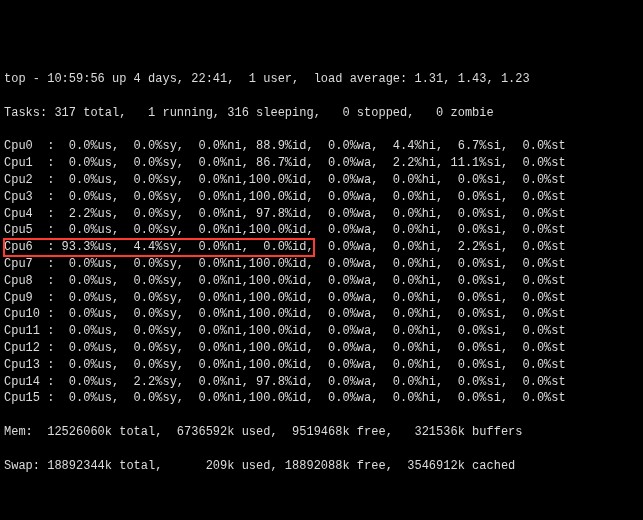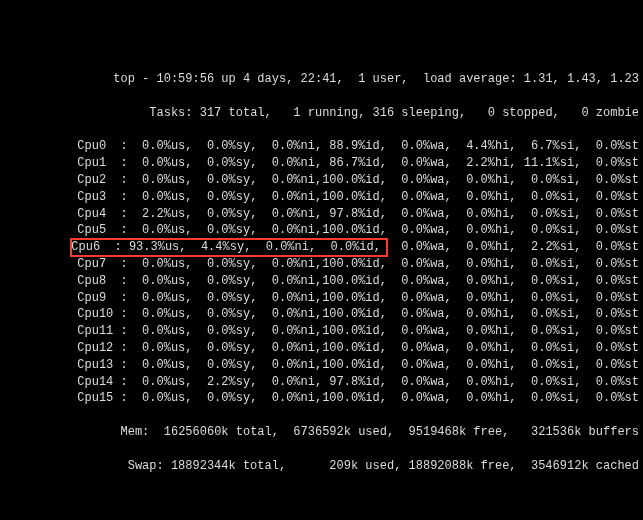--- a/index.html
+++ b/index.html
@@ -6,36 +6,35 @@
   body {
     background: #000;
     color: #dcdcdc;
     font-family: "Courier New", monospace;
     font-size: 12px;
     line-height: 1.4;
     padding: 4px;
     width: 643px;
     white-space: pre;
   }
-  .row { display: block; text-align: right; }
+  .row { display: block; }
   .hi-row {
     outline: 2px solid #ff3b30;
     outline-offset: -1px;
     display: inline-block;
-    padding-right: 6px;
   }
 </style>
 </head>
 <body>
 
 
 
 <div class="row">top - 10:59:56 up 4 days, 22:41,  1 user,  load average: 1.31, 1.43, 1.23</div>
 <div class="row">Tasks: 317 total,   1 running, 316 sleeping,   0 stopped,   0 zombie</div>
 <div id="cpu-block"><div class="row">Cpu0  :  0.0%us,  0.0%sy,  0.0%ni, 88.9%id,  0.0%wa,  4.4%hi,  6.7%si,  0.0%st</div><div class="row">Cpu1  :  0.0%us,  0.0%sy,  0.0%ni, 86.7%id,  0.0%wa,  2.2%hi, 11.1%si,  0.0%st</div><div class="row">Cpu2  :  0.0%us,  0.0%sy,  0.0%ni,100.0%id,  0.0%wa,  0.0%hi,  0.0%si,  0.0%st</div><div class="row">Cpu3  :  0.0%us,  0.0%sy,  0.0%ni,100.0%id,  0.0%wa,  0.0%hi,  0.0%si,  0.0%st</div><div class="row">Cpu4  :  2.2%us,  0.0%sy,  0.0%ni, 97.8%id,  0.0%wa,  0.0%hi,  0.0%si,  0.0%st</div><div class="row">Cpu5  :  0.0%us,  0.0%sy,  0.0%ni,100.0%id,  0.0%wa,  0.0%hi,  0.0%si,  0.0%st</div><div class="row"><span class="hi-row">Cpu6  : 93.3%us,  4.4%sy,  0.0%ni,  0.0%id,</span><span>  0.0%wa,  0.0%hi,  2.2%si,  0.0%st</span></div><div class="row">Cpu7  :  0.0%us,  0.0%sy,  0.0%ni,100.0%id,  0.0%wa,  0.0%hi,  0.0%si,  0.0%st</div><div class="row">Cpu8  :  0.0%us,  0.0%sy,  0.0%ni,100.0%id,  0.0%wa,  0.0%hi,  0.0%si,  0.0%st</div><div class="row">Cpu9  :  0.0%us,  0.0%sy,  0.0%ni,100.0%id,  0.0%wa,  0.0%hi,  0.0%si,  0.0%st</div><div class="row">Cpu10 :  0.0%us,  0.0%sy,  0.0%ni,100.0%id,  0.0%wa,  0.0%hi,  0.0%si,  0.0%st</div><div class="row">Cpu11 :  0.0%us,  0.0%sy,  0.0%ni,100.0%id,  0.0%wa,  0.0%hi,  0.0%si,  0.0%st</div><div class="row">Cpu12 :  0.0%us,  0.0%sy,  0.0%ni,100.0%id,  0.0%wa,  0.0%hi,  0.0%si,  0.0%st</div><div class="row">Cpu13 :  0.0%us,  0.0%sy,  0.0%ni,100.0%id,  0.0%wa,  0.0%hi,  0.0%si,  0.0%st</div><div class="row">Cpu14 :  0.0%us,  2.2%sy,  0.0%ni, 97.8%id,  0.0%wa,  0.0%hi,  0.0%si,  0.0%st</div><div class="row">Cpu15 :  0.0%us,  0.0%sy,  0.0%ni,100.0%id,  0.0%wa,  0.0%hi,  0.0%si,  0.0%st</div></div>
-<div class="row">Mem:  16256060k total,  6736592k used,  9519468k free,   321536k buffers</div>
+<div class="row">Mem:  12526060k total,  6736592k used,  9519468k free,   321536k buffers</div>
 <div class="row">Swap: 18892344k total,      209k used, 18892088k free,  3546912k cached</div>
 <div class="row"> </div>
 
 
 
 
 
 
 </body></html>

